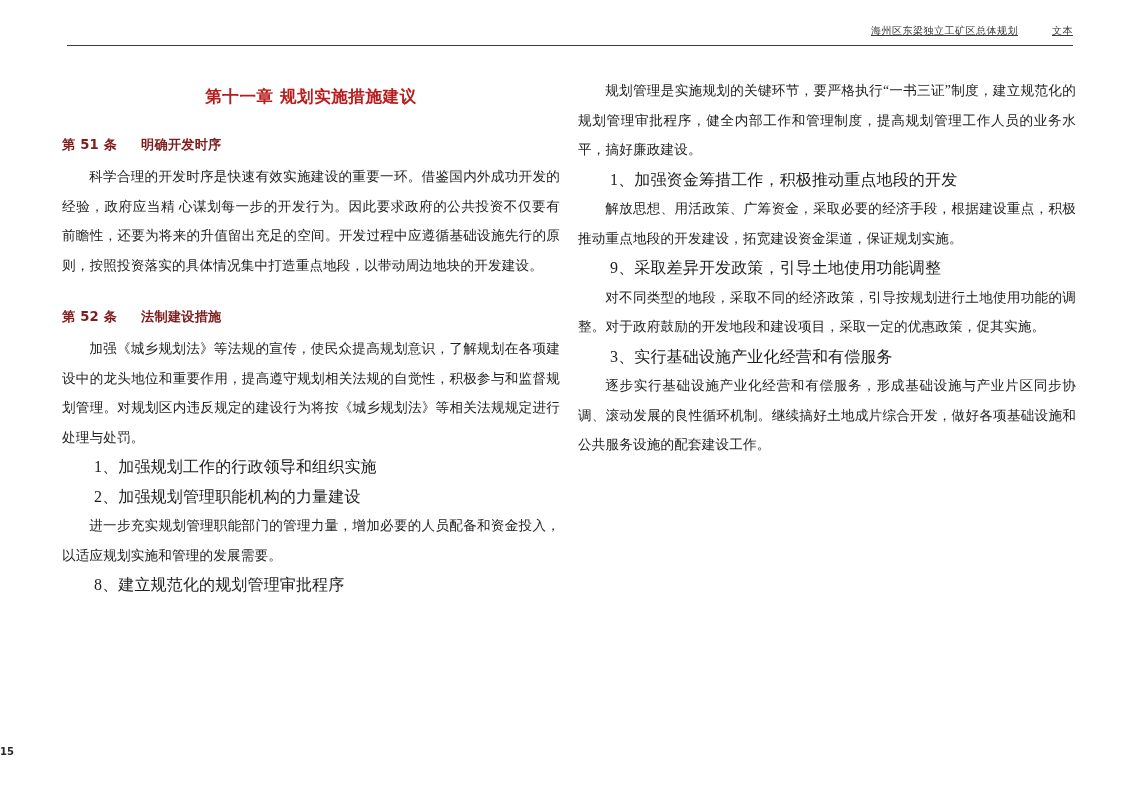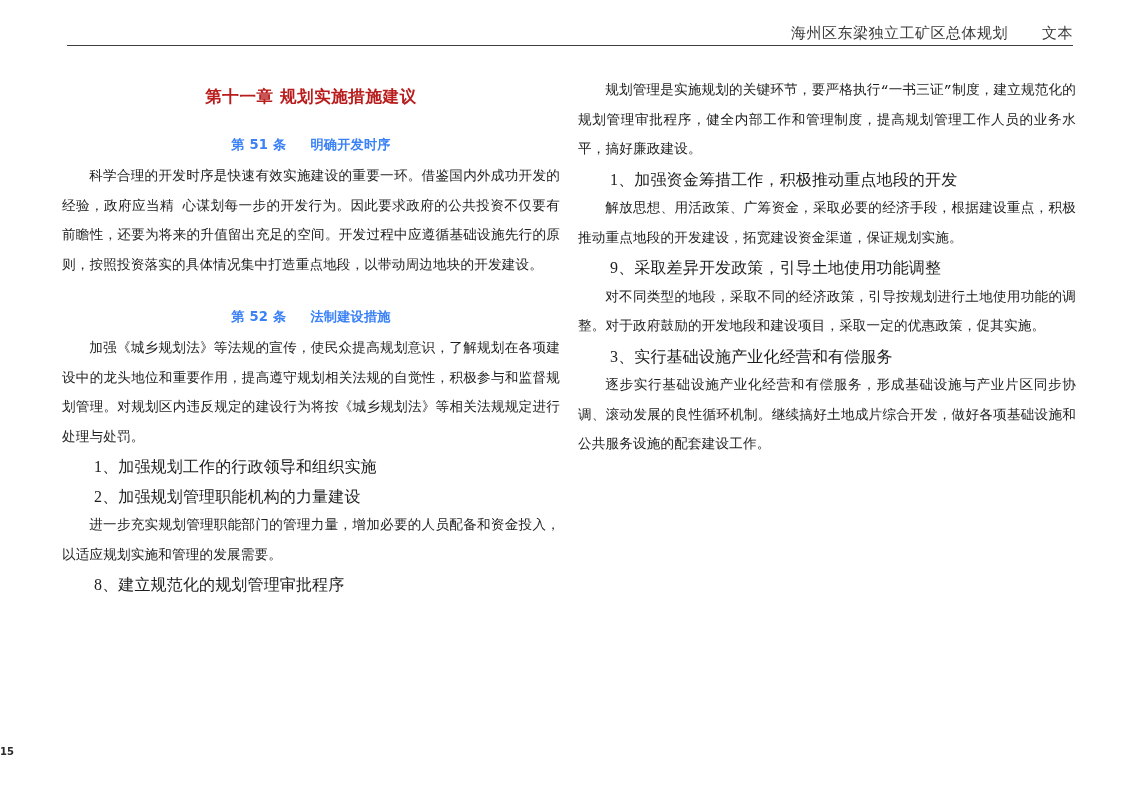--- a/index.html
+++ b/index.html
@@ -23,24 +23,25 @@
     position: absolute;
     left: 67px;
     top: 24px;
     width: 1006px;
     height: 22px;
   }
   .header-text {
     position: absolute;
     right: 0;
     top: 0;
-    font-size: 15px;
+    font-size: 10px;
     letter-spacing: 0.5px;
     color: #3a3a3a;
     white-space: nowrap;
+    text-decoration: underline;
   }
   .header-text .hdr-title { margin-right: 34px; }
   .header-rule {
     position: absolute;
     left: 0;
     top: 21px;
     width: 1006px;
     height: 0;
     border-top: 1.3px solid #3d3d3d;
   }
@@ -68,38 +69,36 @@
     font-size: 16.5px;
     letter-spacing: 0.6px;
     margin: 24px 0 0 0;
     color: #b91c1c;
   }
 
   .sec-head {
     font-family: "DejaVu Sans", "Liberation Sans", sans-serif;
     font-weight: bold;
     font-size: 13.2px;
-    color: #3b82f6;
+    color: #7f1d1d;
     margin: 28px 0 0 0;
     letter-spacing: 0.2px;
     white-space: nowrap;
-    text-align: center;
   }
   .sec-head .gap { display: inline-block; width: 24px; }
 
   p.body {
     font-size: 13.6px;
     line-height: 29.5px;
     margin: 8px 0 0 0;
     text-align: justify;
     text-justify: inter-ideograph;
     text-indent: 2em;
     letter-spacing: 0.15px;
     color: #1d1d1d;
-    font-family: Liberation Mono, monospace;
   }
   p.body.tight { margin-top: 0; }
   p.item {
     font-size: 16px;
     line-height: 29.5px;
     margin: 0;
     text-indent: 2em;
     letter-spacing: 0.15px;
     color: #1d1d1d;
     white-space: nowrap;

